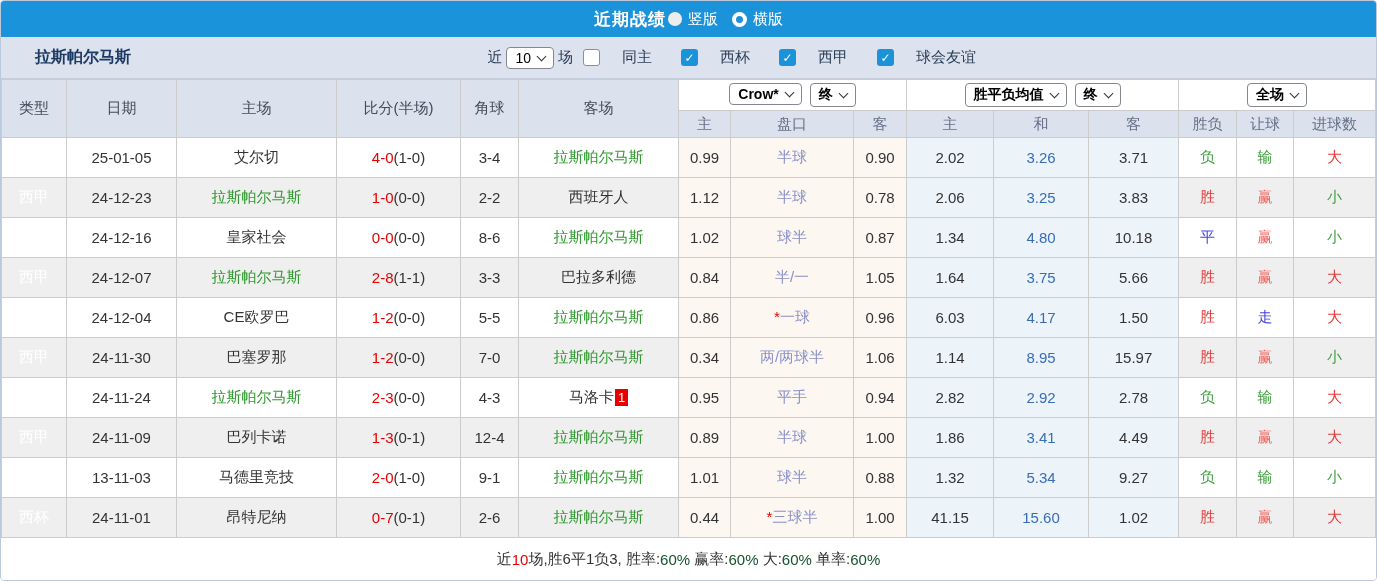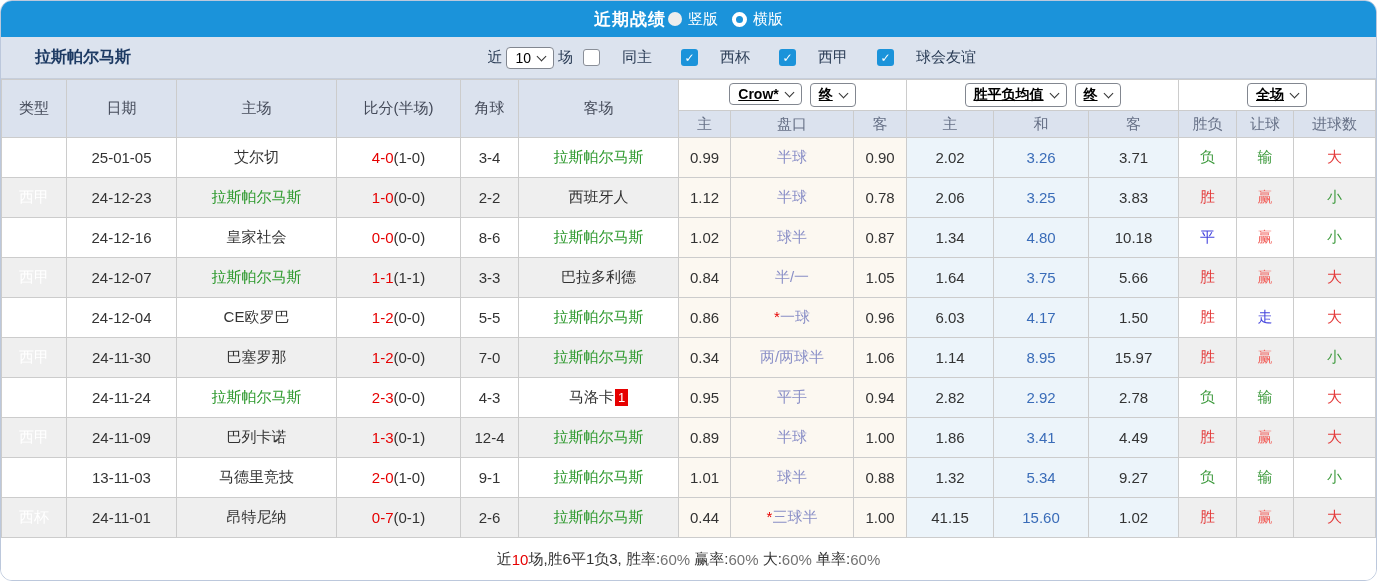--- a/index.html
+++ b/index.html
@@ -1,17 +1,17 @@
 <!DOCTYPE html>
 <html><head>
 <meta charset="utf-8">
 <style>
   * { margin:0; padding:0; box-sizing:border-box; }
   html,body { background:#fff; font-family:"Liberation Sans","DejaVu Sans",sans-serif; }
-  .page { width:1377px; height:581px; border:1px solid #bcc8dc; border-radius:12px; overflow:hidden; background:#fff; display:flex; flex-direction:column; }
+  .page { width:1377px; height:581px; border:1px solid #bcc8dc; border-radius:4px; overflow:hidden; background:#fff; display:flex; flex-direction:column; }
 
   
   .topbar { height:36px; flex:0 0 36px; background:#1b93da; display:flex; align-items:center; justify-content:center; color:#fff; }
   .topbar .title { font-size:17px; font-weight:bold; letter-spacing:1px; }
   .radio { display:inline-block; border-radius:50%; }
   .radio.solid { width:14px; height:14px; background:#ededed; margin:0 6px 0 2px; }
   .radio.donut { width:15px; height:15px; background:#1b93da; border:4px solid #fff; margin:0 6px 0 14px; }
   .topbar .rlabel { font-size:15px; }
 
   
@@ -27,21 +27,21 @@
   .cb.on::after { content:"\2713"; color:#fff; font-size:12px; font-weight:bold; }
   .cb + .cblabel { margin-right:2px; }
 
   
   table { width:100%; border-collapse:collapse; table-layout:fixed; }
   th,td { border:1px solid #ccc; text-align:center; overflow:hidden; white-space:nowrap; }
   thead tr.r1 th { height:31px; }
   thead tr.r2 th { height:27px; background:#dbe2ee; color:#667086; font-weight:normal; font-size:15px; }
   th.h-static { background:#dbe2ee; color:#454b5a; font-weight:normal; font-size:15px; }
   th.h-drop { background:#fff; }
-  th.h-drop .sel { margin:0 4px;text-decoration:underline; }
+  th.h-drop .sel { margin:0 4px; }
   tbody td { height:40px; font-size:15px; color:#333; }
   td.type { color:#fff; font-size:15px; }
   td.type.t-cup  { background:#0e6e67; }
   td.type.t-liga { background:#15713a; }
   tr.odd  td.zeb { background:#fff; }
   tr.even td.zeb { background:#efefef;text-align:center; }
   td.crow { background:#fcf8f1; }
   td.pankou { background:#fcf8f1; color:#8a8fc7; }
   td.mean { background:#ecf4fa; }
   td.mean.mid { color:#3a6cb8;margin-top:36px; }
@@ -49,21 +49,21 @@
   .team-tracked { color:#2f9a2f; }
   .badge-1 { display:inline-block; background:#e60000; color:#fff; padding:0 3px; margin-left:1px; font-size:13px; line-height:17px; }
   .c-win  { color:#e43b3b; }
   .c-win2 { color:#f2645f; }
   .c-draw { color:#4444dd; }
   .c-loss { color:#3d9a3d; }
   .star { color:#e60000; }
 
   
   .footer { flex:1; display:flex; align-items:center; justify-content:center; font-size:15px; background:#fff; white-space:pre; }
-  .fk { color:#333; } .fr { color:#e60000; } .fb { color:#737373; }
+  .fk { color:#333; } .fr { color:#e60000; } .fb { color:#14532d; }
 </style>
 </head>
 <body>
 
 <div class="page">
 
   <div class="topbar">
     <span class="title">近期战绩</span>
     <span class="radio solid"></span>
     <span class="rlabel">竖版</span>
@@ -205,21 +205,21 @@
           <td class="mean mid">4.80</td>
           <td class="mean">10.18</td>
           <td class="zeb c-draw">平</td>
           <td class="zeb c-win2">赢</td>
           <td class="zeb c-loss">小</td>
         </tr>
         <tr class="even">
           <td class="type zeb t-liga">西甲</td>
           <td class="zeb">24-12-07</td>
           <td class="zeb"><span class="team-tracked">拉斯帕尔马斯</span></td>
-          <td class="zeb"><span class="score-main">1-1</span><span>(1-1)</span></td>
+          <td class="zeb"><span class="score-main">2-8</span><span>(1-1)</span></td>
           <td class="zeb">3-3</td>
           <td class="zeb"><span>巴拉多利德</span></td>
           <td class="crow">0.84</td>
           <td class="pankou">半/一</td>
           <td class="crow">1.05</td>
           <td class="mean">1.64</td>
           <td class="mean mid">3.75</td>
           <td class="mean">5.66</td>
           <td class="zeb c-win">胜</td>
           <td class="zeb c-win2">赢</td>

